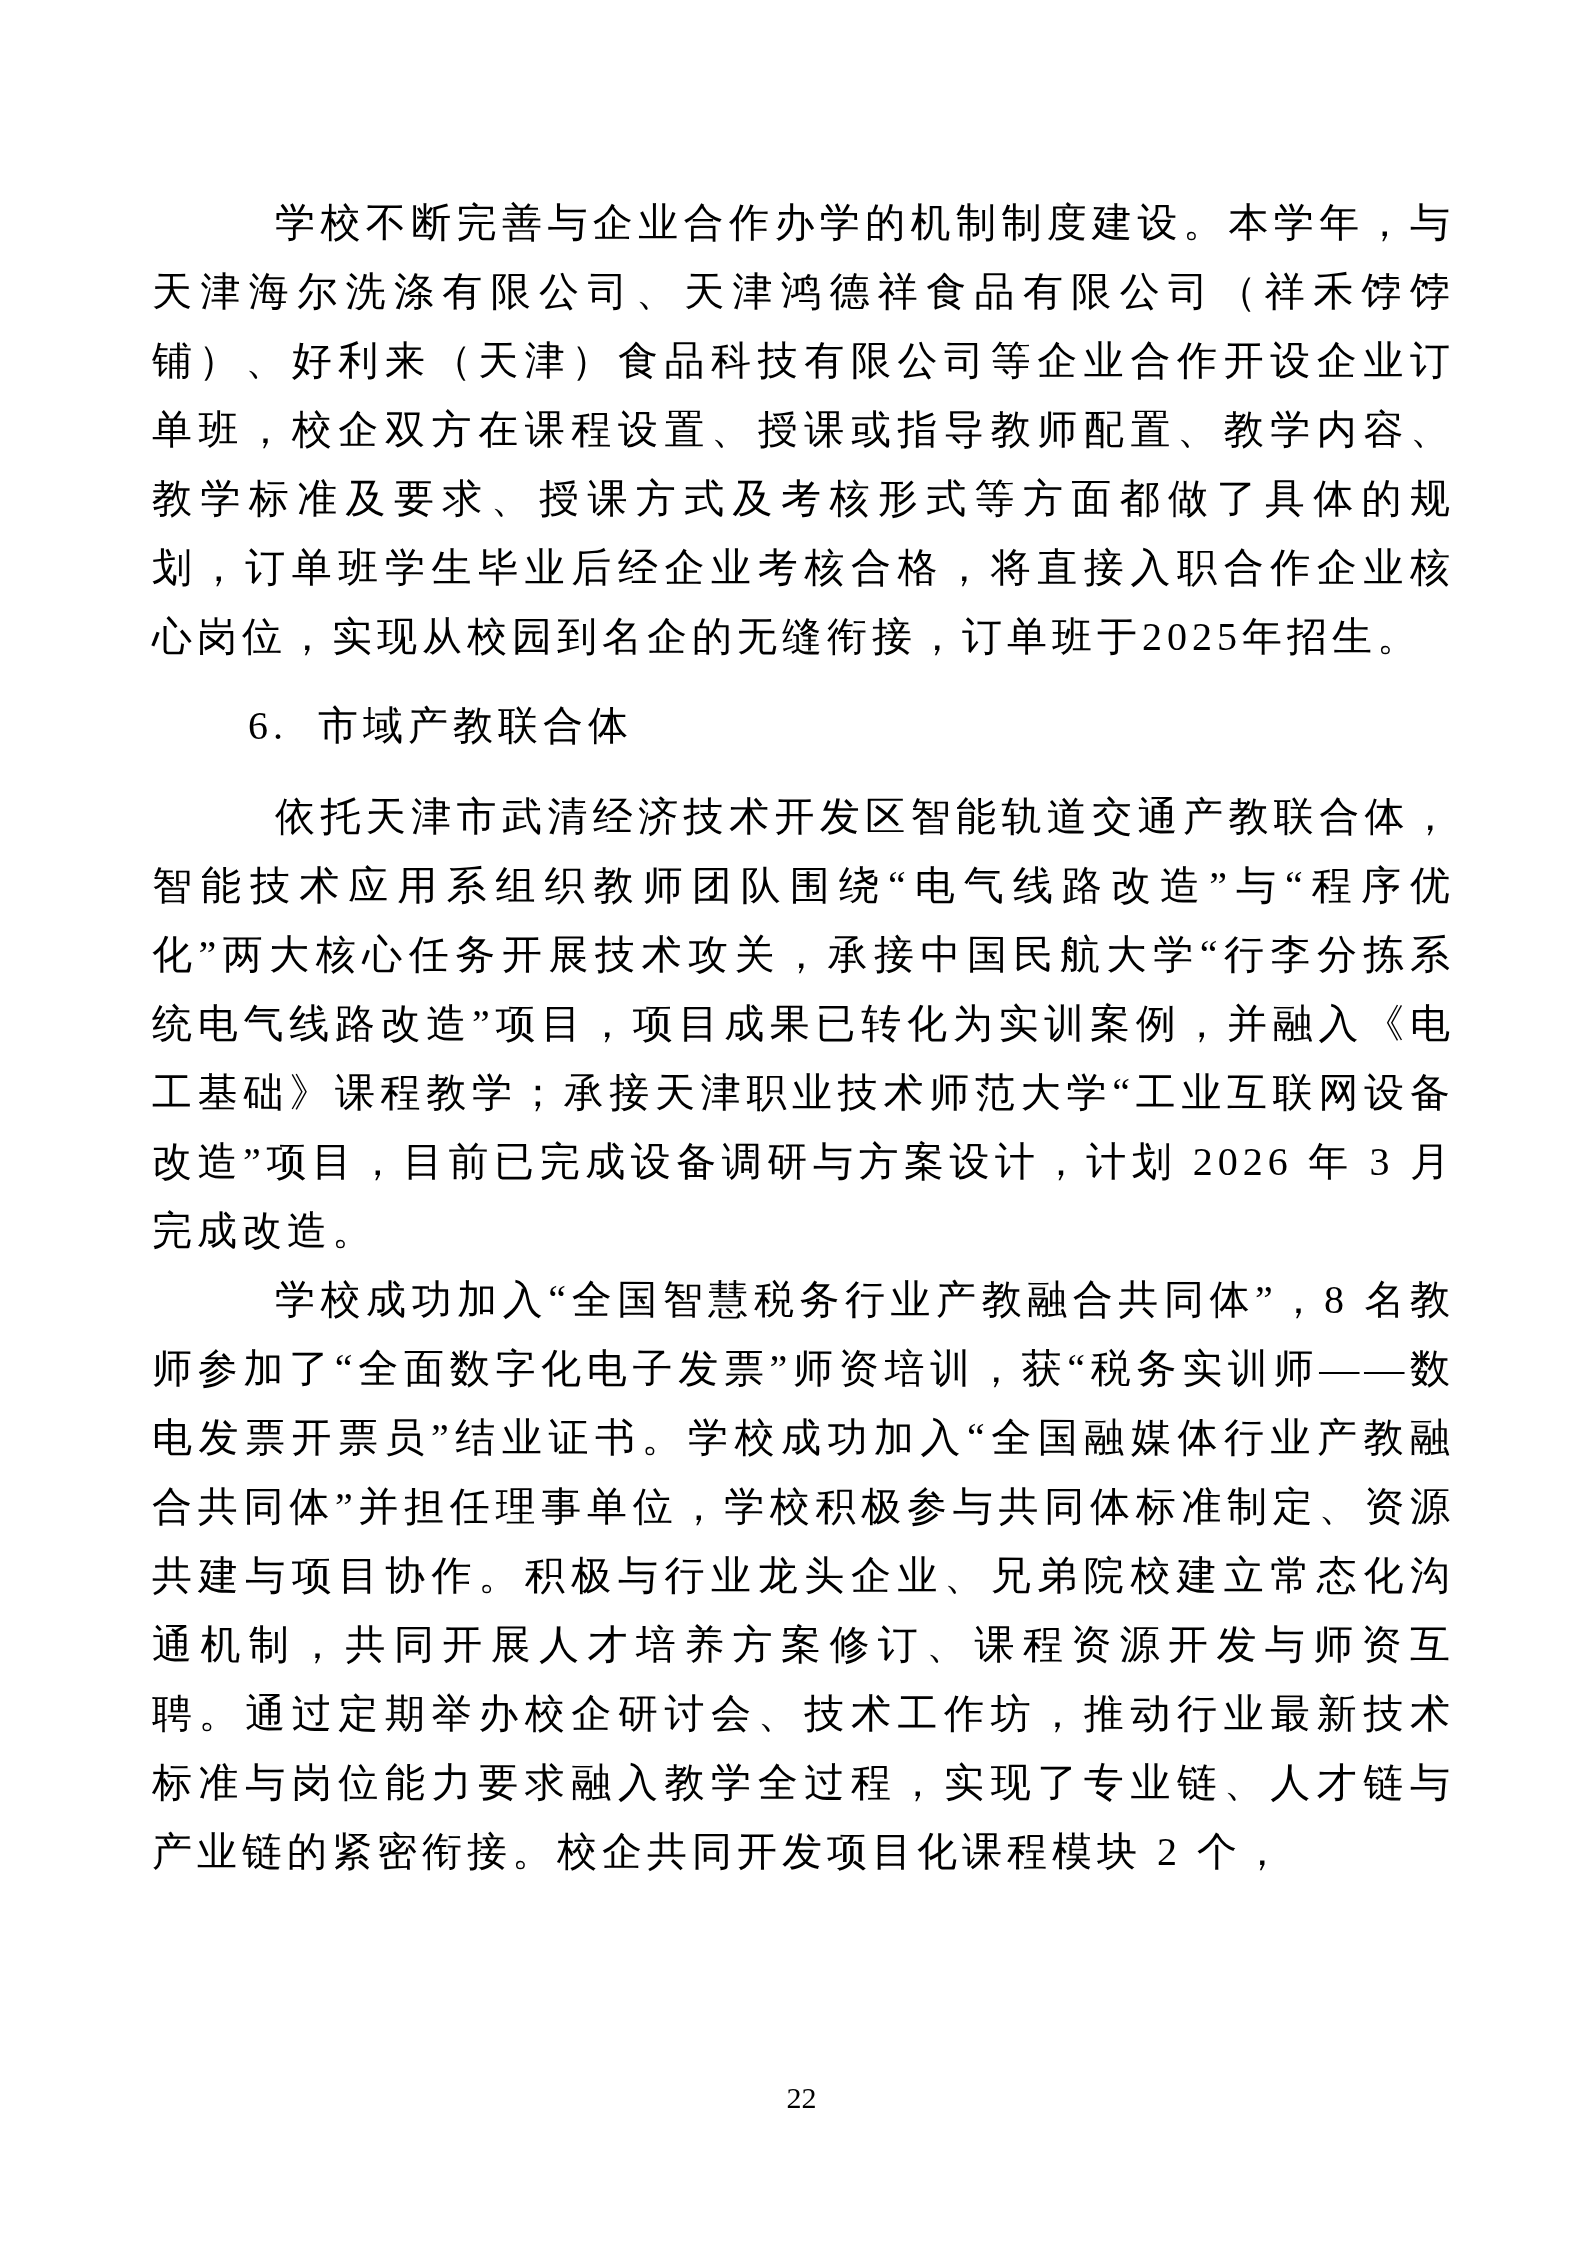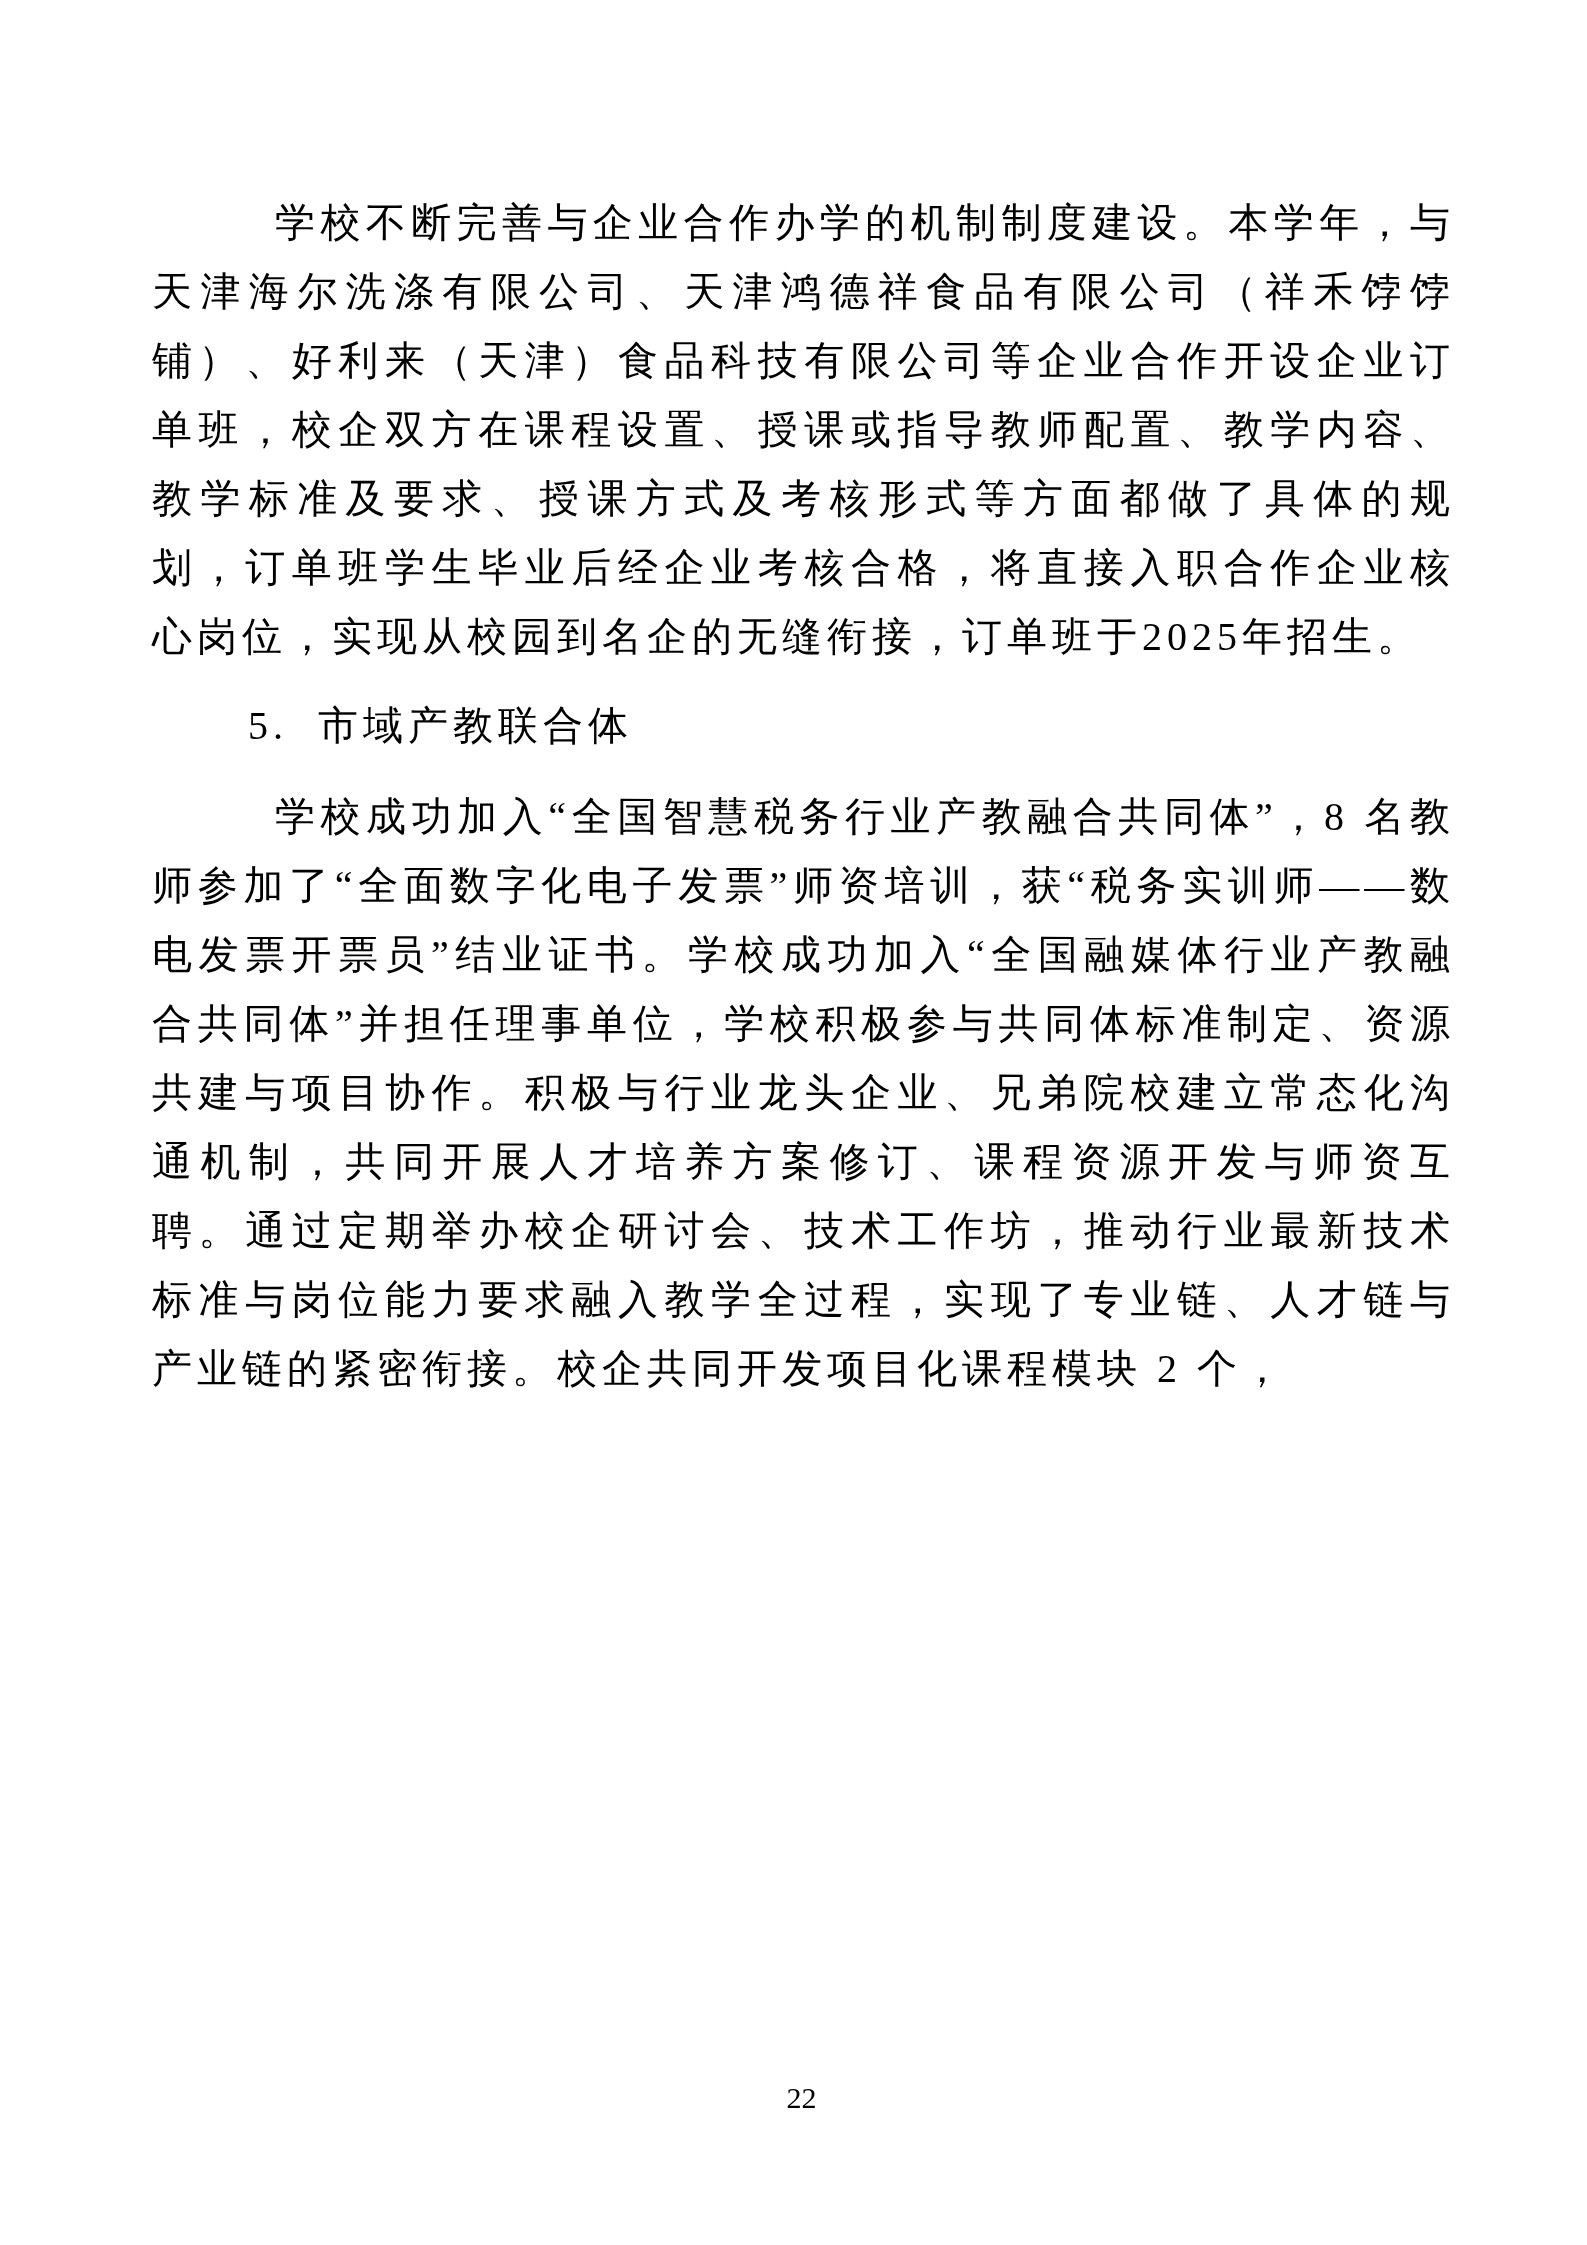--- a/index.html
+++ b/index.html
@@ -56,20 +56,21 @@
       line-height: 36px;
       color: #000000;
     }
   </style>
 </head>
 <body>
 
 <div class="page">
   <div class="text-content">
     <p class="body-para">学校不断完善与企业合作办学的机制制度建设。本学年，与天津海尔洗涤有限公司、天津鸿德祥食品有限公司（祥禾饽饽铺）、好利来（天津）食品科技有限公司等企业合作开设企业订单班，校企双方在课程设置、授课或指导教师配置、教学内容、教学标准及要求、授课方式及考核形式等方面都做了具体的规划，订单班学生毕业后经企业考核合格，将直接入职合作企业核心岗位，实现从校园到名企的无缝衔接，订单班于2025年招生。</p>
-    <p class="heading-para">5.  市域产教联合体</p>
+    <p class="heading-para">6.  市域产教联合体</p>
+    <p class="body-para">依托天津市武清经济技术开发区智能轨道交通产教联合体，智能技术应用系组织教师团队围绕“电气线路改造”与“程序优化”两大核心任务开展技术攻关，承接中国民航大学“行李分拣系统电气线路改造”项目，项目成果已转化为实训案例，并融入《电工基础》课程教学；承接天津职业技术师范大学“工业互联网设备改造”项目，目前已完成设备调研与方案设计，计划 2026 年 3 月完成改造。</p>
     <p class="body-para">学校成功加入“全国智慧税务行业产教融合共同体”，8 名教师参加了“全面数字化电子发票”师资培训，获“税务实训师——数电发票开票员”结业证书。学校成功加入“全国融媒体行业产教融合共同体”并担任理事单位，学校积极参与共同体标准制定、资源共建与项目协作。积极与行业龙头企业、兄弟院校建立常态化沟通机制，共同开展人才培养方案修订、课程资源开发与师资互聘。通过定期举办校企研讨会、技术工作坊，推动行业最新技术标准与岗位能力要求融入教学全过程，实现了专业链、人才链与产业链的紧密衔接。校企共同开发项目化课程模块 2 个，</p>
   </div>
 
   <div class="page-footer">
     <span class="page-number">22</span>
   </div>
 </div>
 
 </body></html>

